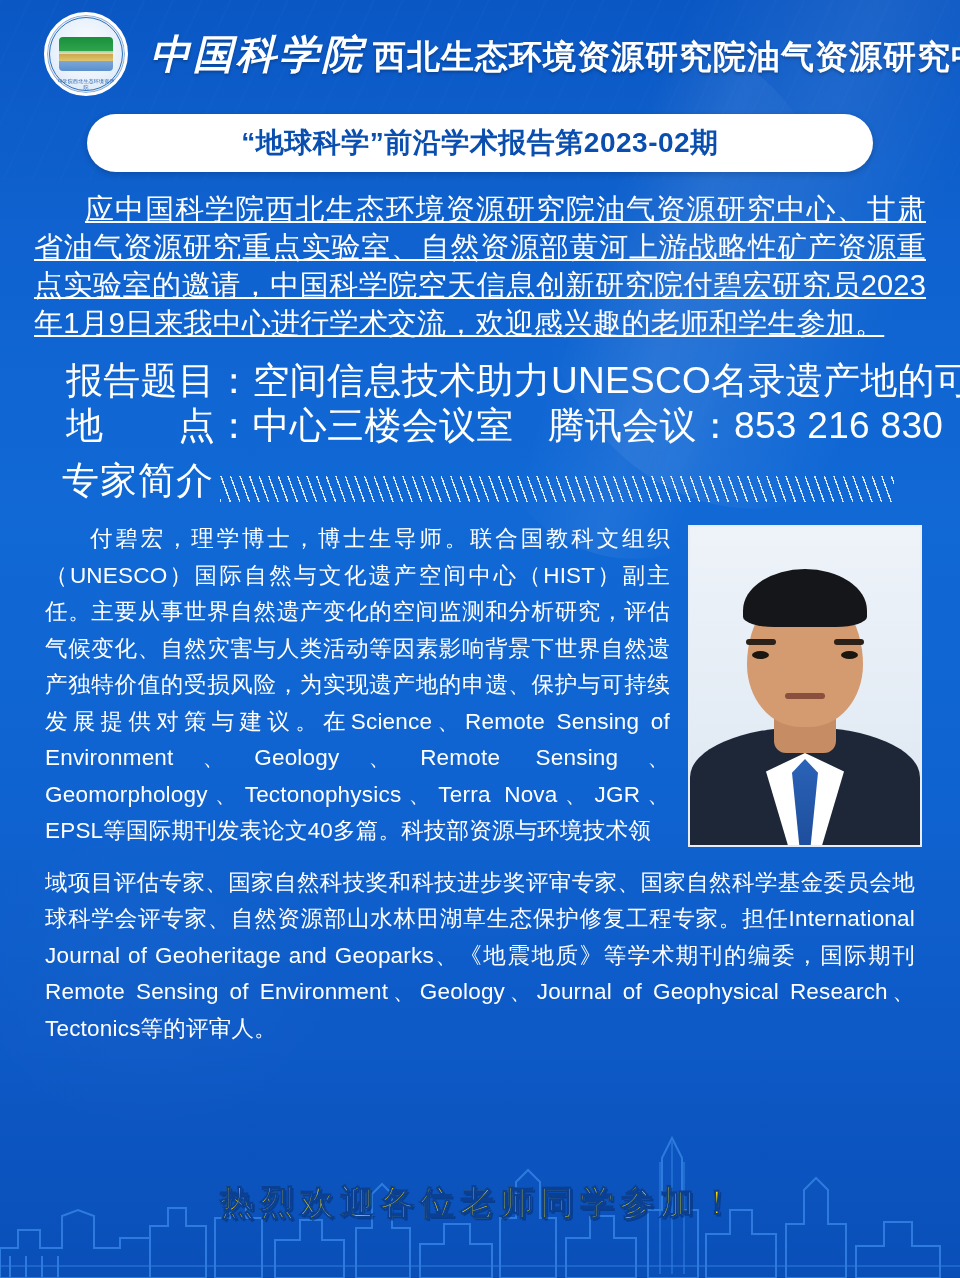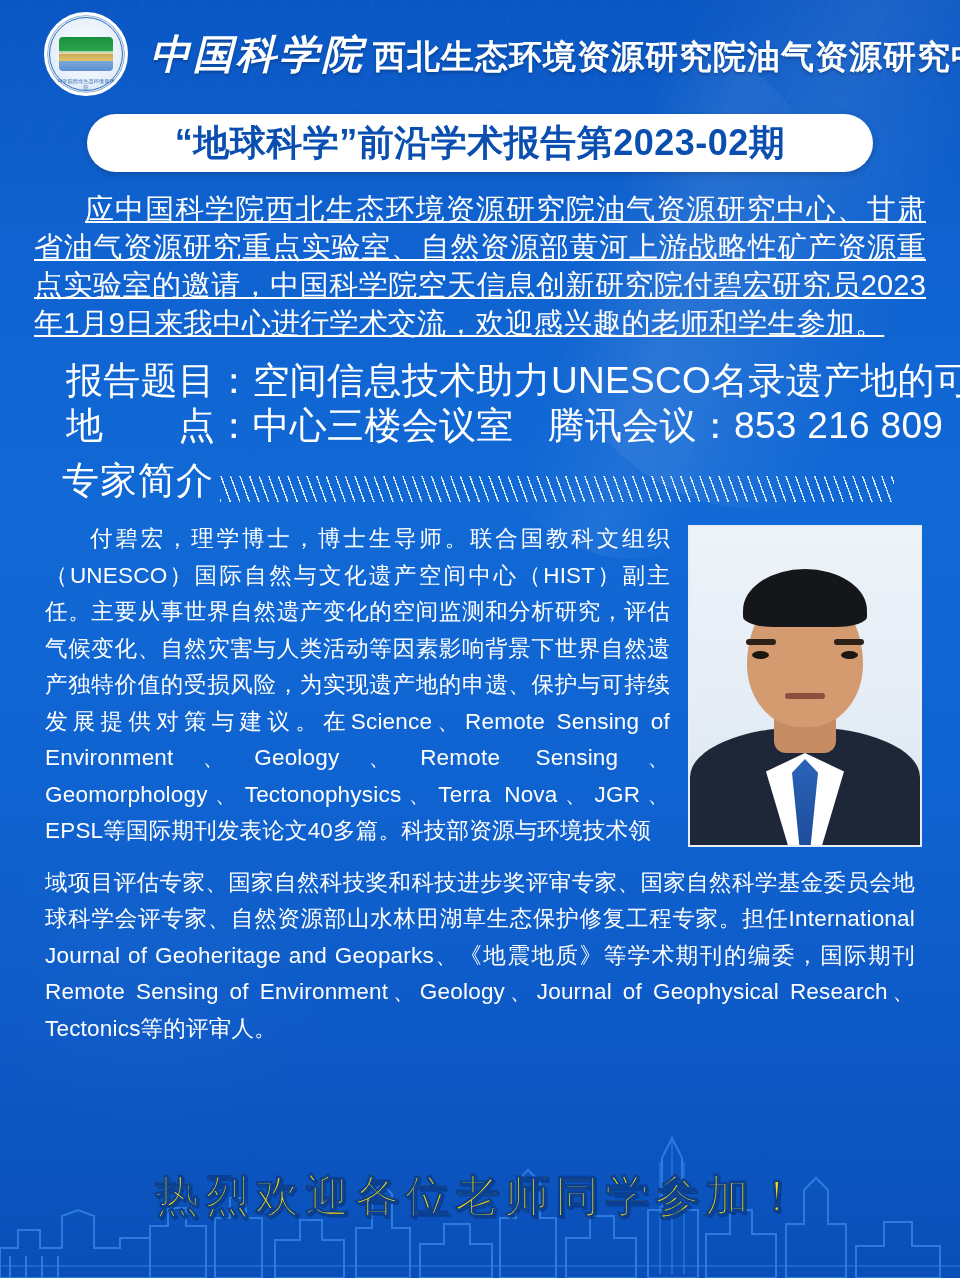--- a/index.html
+++ b/index.html
@@ -122,21 +122,21 @@
     height: 58px;
     background: #ffffff;
     border-radius: 29px;
     display: flex;
     align-items: center;
     justify-content: center;
     box-shadow: 0 2px 6px rgba(0,0,0,0.20);
   }
   .title-pill span {
     color: #0a4faf;
-    font-size: 36px;
+    font-size: 28px;
     font-weight: bold;
     letter-spacing: 0.5px;
     white-space: nowrap;
   }
 
   
   .invite {
     position: relative;
     margin: 18px 34px 0 34px;
     color: #ffffff;
@@ -274,21 +274,21 @@
     position: absolute;
     left: 0; right: 0; bottom: 0;
     height: 180px;
     pointer-events: none;
   }
   .footer-slogan {
     position: absolute;
     left: 0; right: 0;
     bottom: 52px;
     text-align: center;
-    font-size: 44px;
+    font-size: 34px;
     font-weight: bold;
     letter-spacing: 6px;
     color: #ffe000;
     -webkit-text-stroke: 1px #0a3f92;
     text-shadow: 2px 2px 0 rgba(6,46,110,0.55);
     white-space: nowrap;
   }
 </style>
 </head>
 <body>
@@ -315,21 +315,21 @@
     <span>“地球科学”前沿学术报告第2023-02期</span>
   </div>
 
   <div class="invite">应中国科学院西北生态环境资源研究院油气资源研究中心、甘肃省油气资源研究重点实验室、自然资源部黄河上游战略性矿产资源重点实验室的邀请，中国科学院空天信息创新研究院付碧宏研究员2023年1月9日来我中心进行学术交流，欢迎感兴趣的老师和学生参加。</div>
 
   <div class="info-block">
     <div class="info-line">
       <span>报告题目：</span><span>空间信息技术助力UNESCO名录遗产地的可持续发展</span>
     </div>
     <div class="info-line">
-      <span>地　　点：</span><span>中心三楼会议室</span><span class="gap"></span><span>腾讯会议：</span><span>853 216 809</span>
+      <span>地　　点：</span><span>中心三楼会议室</span><span class="gap"></span><span>腾讯会议：</span><span>853 216 830</span>
     </div>
   </div>
 
   <div class="section-head">
     <div class="sh-text">专家简介</div>
     <div class="hatch"></div>
   </div>
 
   <div class="bio">
     <div class="portrait">

